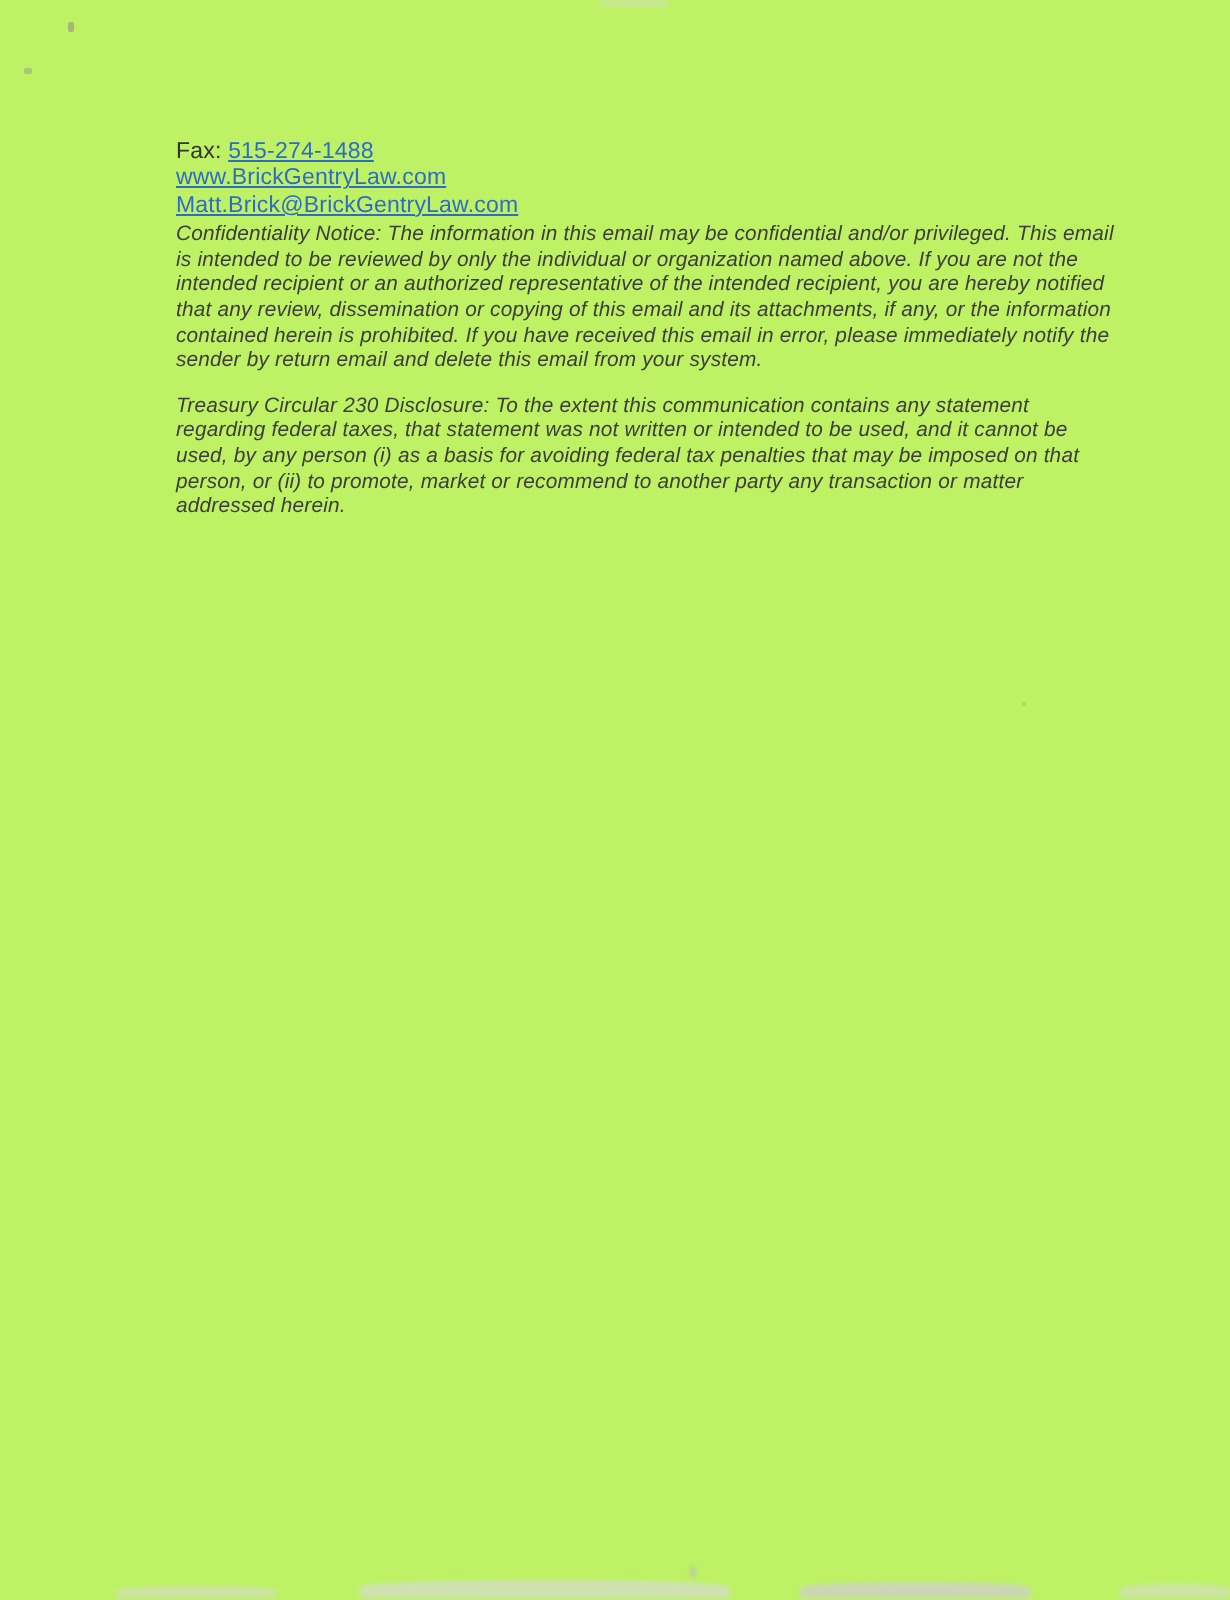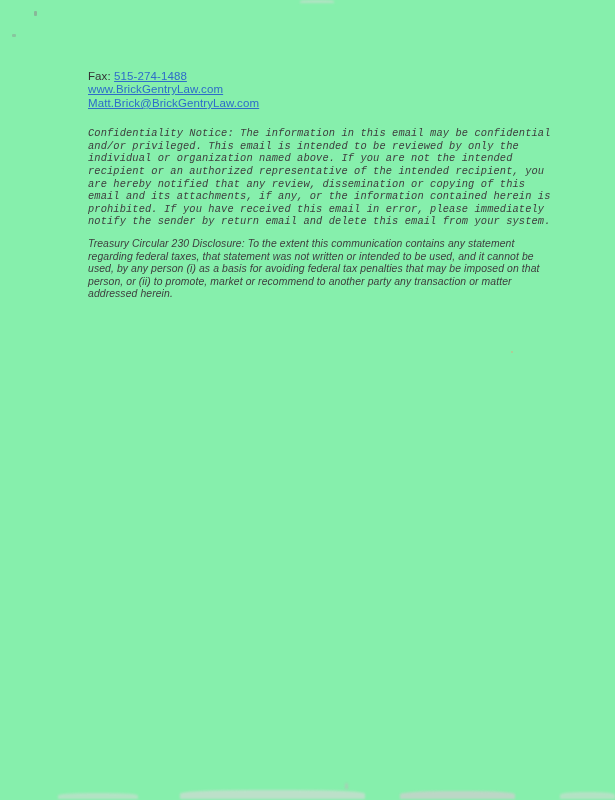--- a/index.html
+++ b/index.html
@@ -4,21 +4,21 @@
 <style>
   html, body {
     margin: 0;
     padding: 0;
     background: #ffffff;
   }
   .page {
     position: relative;
     width: 615px;
     height: 800px;
-    background: #86efac;
+    background: #bef264;
     overflow: hidden;
     font-family: "Liberation Sans", sans-serif;
   }
   .content {
     position: absolute;
     left: 88px;
     top: 70px;
     width: 472px;
   }
   .contact-block {
@@ -37,21 +37,21 @@
   .notice {
     margin: 0;
     margin-top: 10px;
     color: #3d3d3d;
     font-size: 10.4px;
     line-height: 12.6px;
     font-style: italic;
     letter-spacing: 0.1px;
     text-align: left;
   }
-  .notice.first { margin-top: 17px; font-family: Liberation Mono, monospace; }
+  .notice.first { margin-top: 2px; }
   
   .speck {
     position: absolute;
     background: #8a8a8a;
     opacity: 0.55;
     border-radius: 1px;
   }
   .speck.s1 { left: 34px; top: 11px; width: 3px; height: 5px; }
   .speck.s2 { left: 12px; top: 34px; width: 4px; height: 3px; opacity: 0.4; }
   .speck.s3 { left: 511px; top: 351px; width: 2px; height: 2px; background: #c9b98a; opacity: 0.8; }

